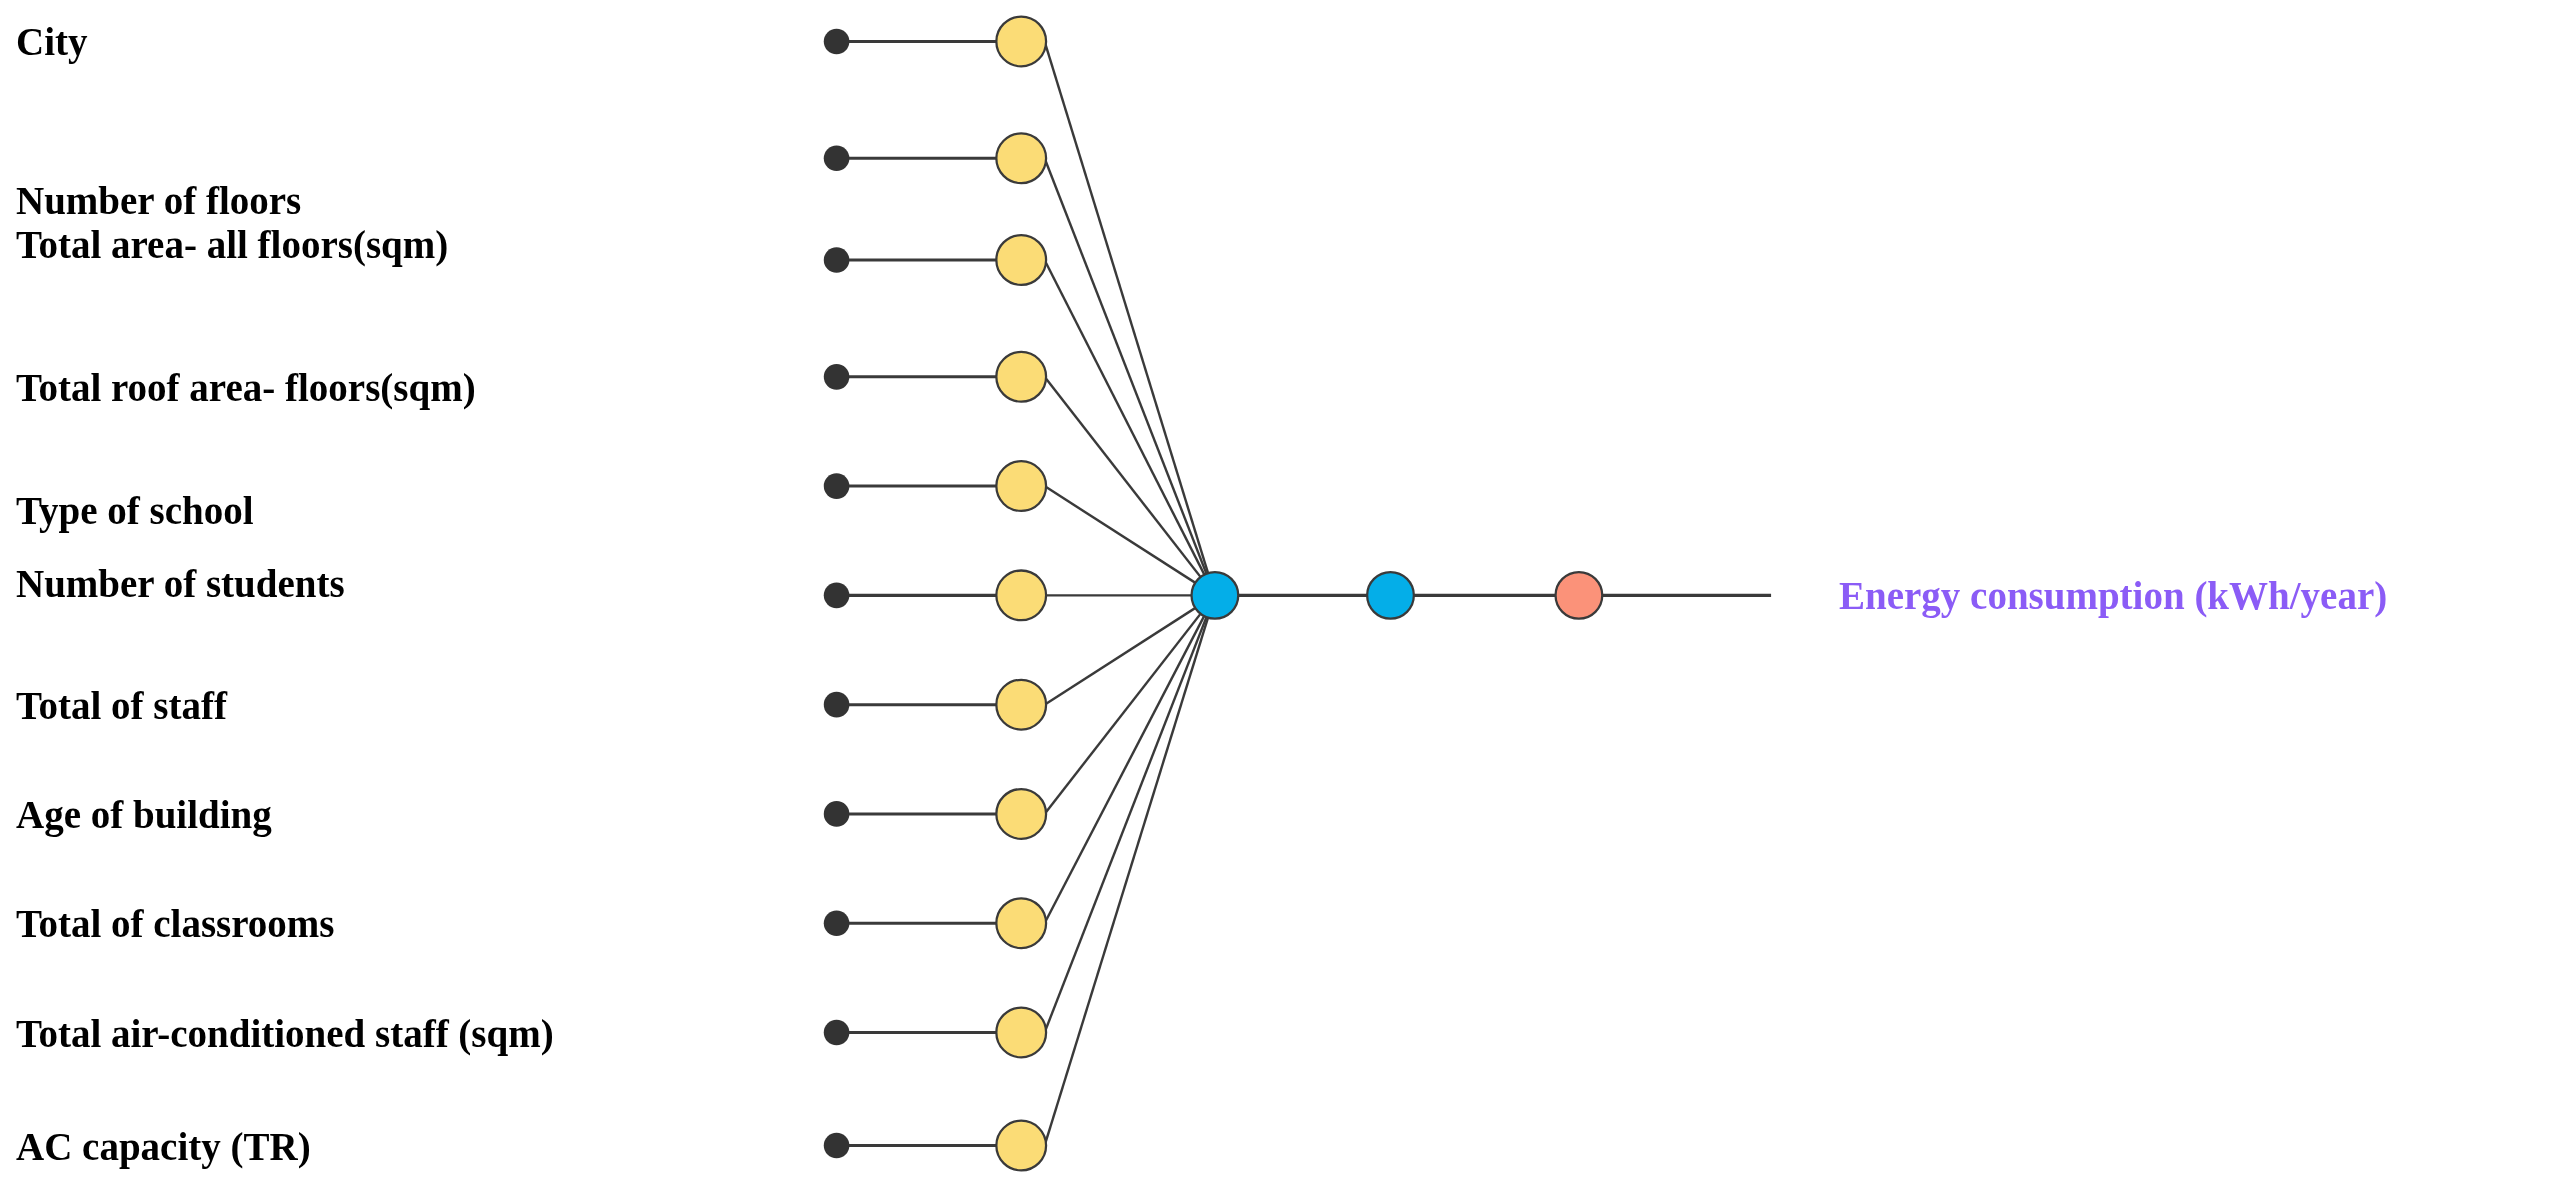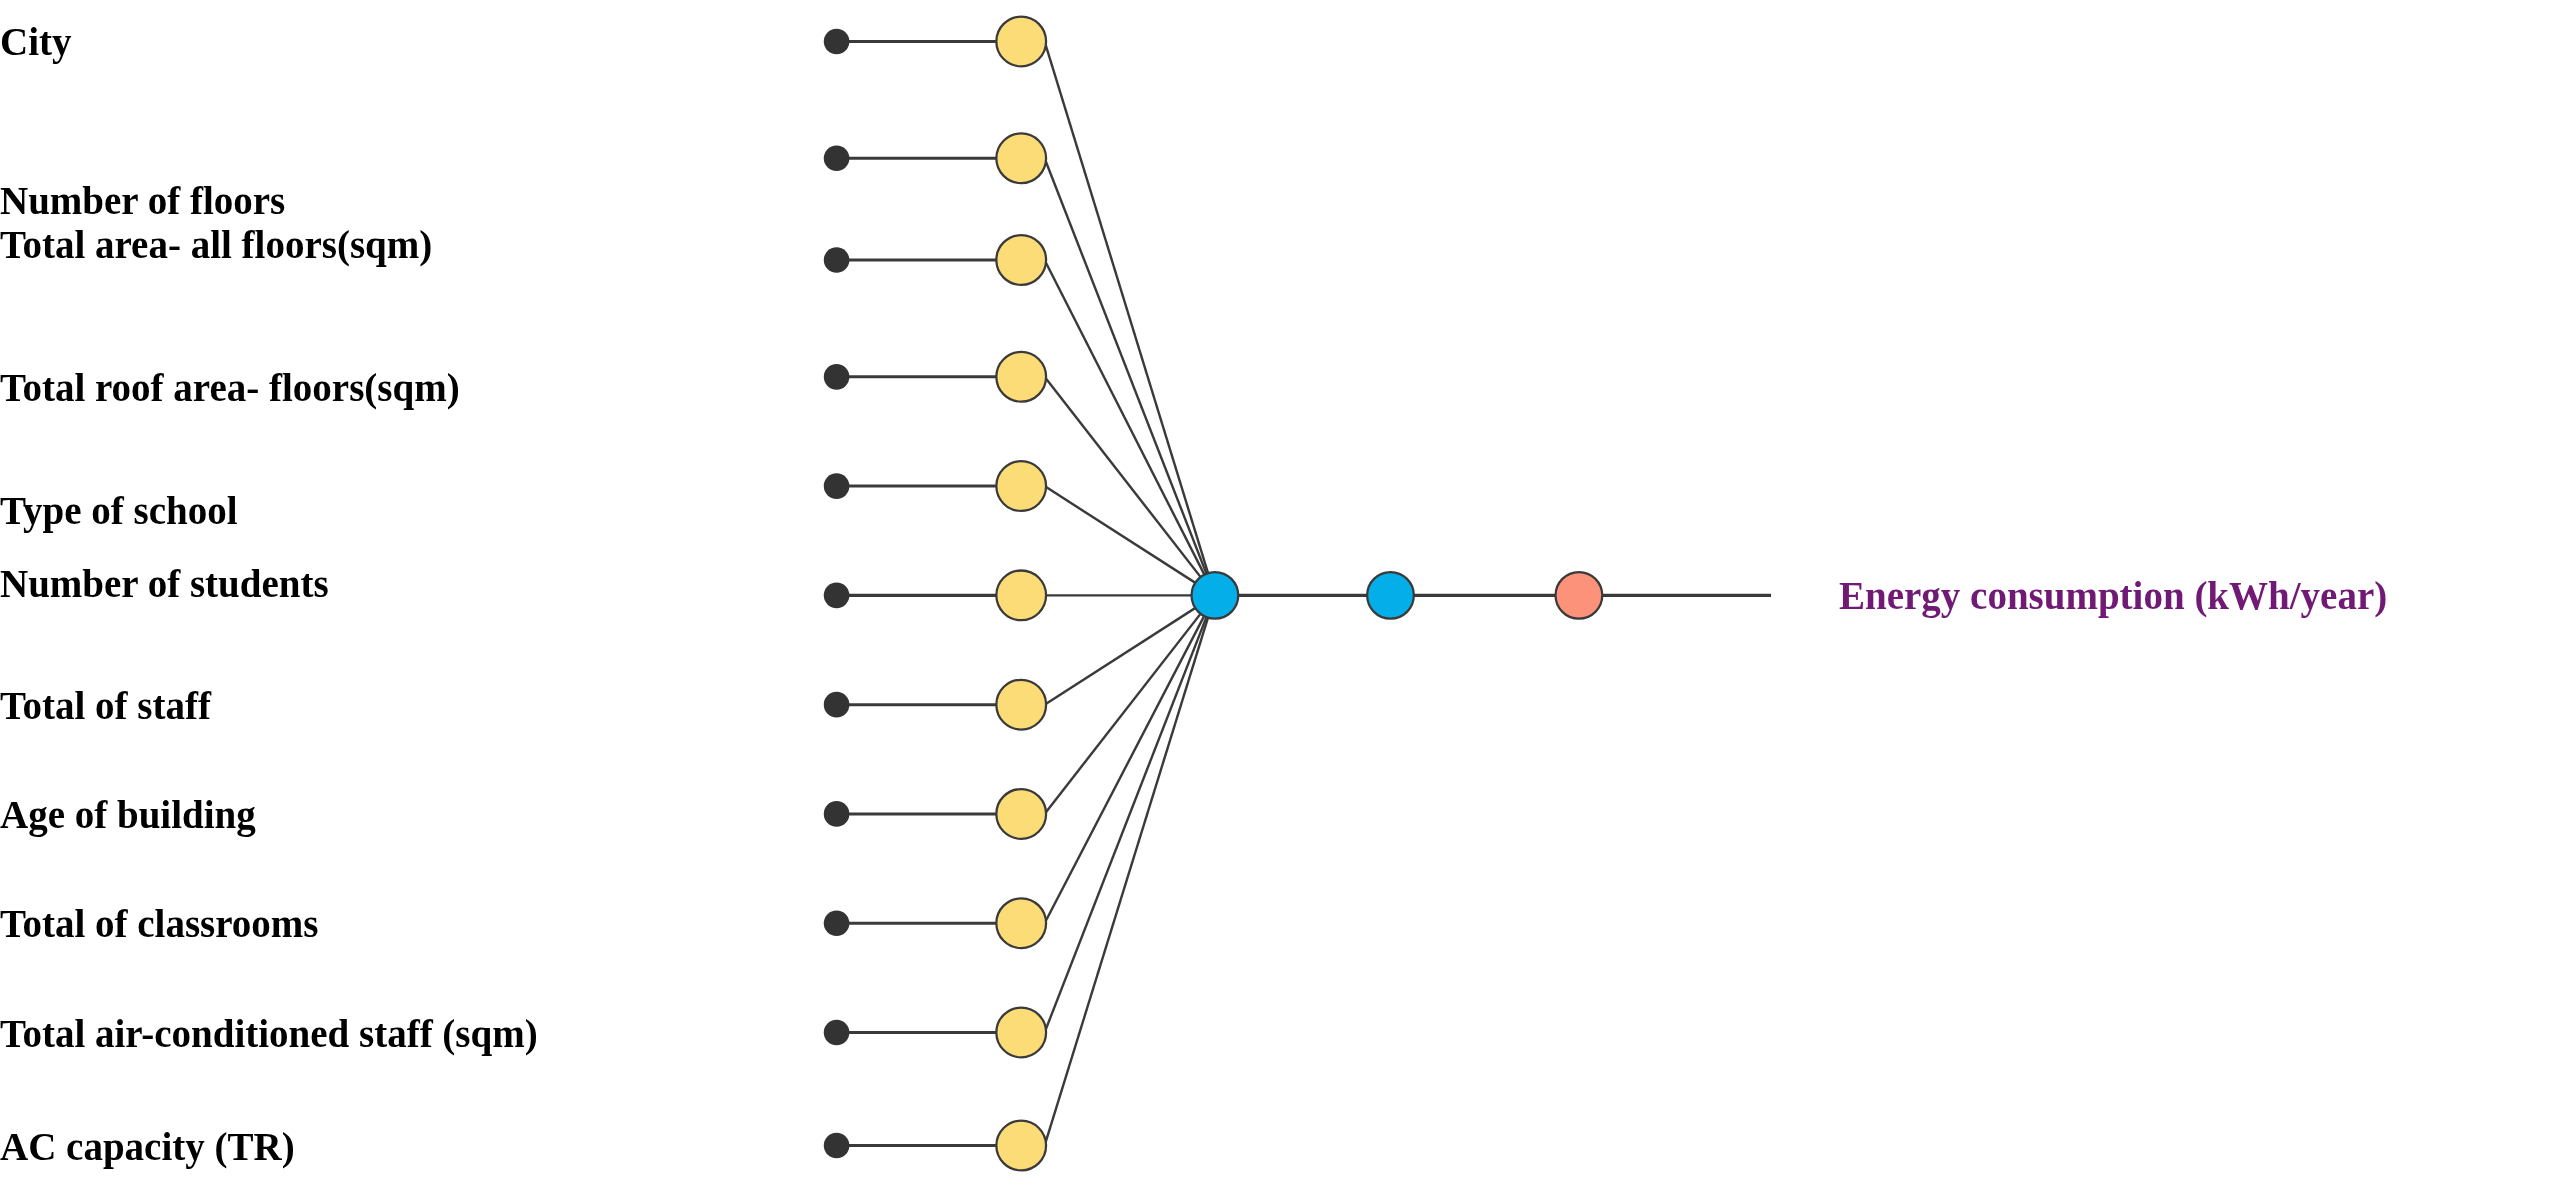--- a/index.html
+++ b/index.html
@@ -25,28 +25,29 @@
   .feature-label {
     position: absolute;
     text-align: right;
     font-family: "Liberation Serif", "DejaVu Serif", serif;
     font-weight: bold;
     font-size: 39px;
     color: #000000;
     white-space: nowrap;
     line-height: 1;
     transform: translateY(-50%);
+    padding-left: 16px;
   }
   .output-label {
     position: absolute;
     text-align: left;
     font-family: "Liberation Serif", "DejaVu Serif", serif;
     font-weight: bold;
     font-size: 39px;
-    color: #701a75;
+    color: #8b5cf6;
     white-space: nowrap;
     line-height: 1;
     transform: translateY(-50%);
   }
 </style>
 </head>
 <body>
 
 <div id="canvas">
 

